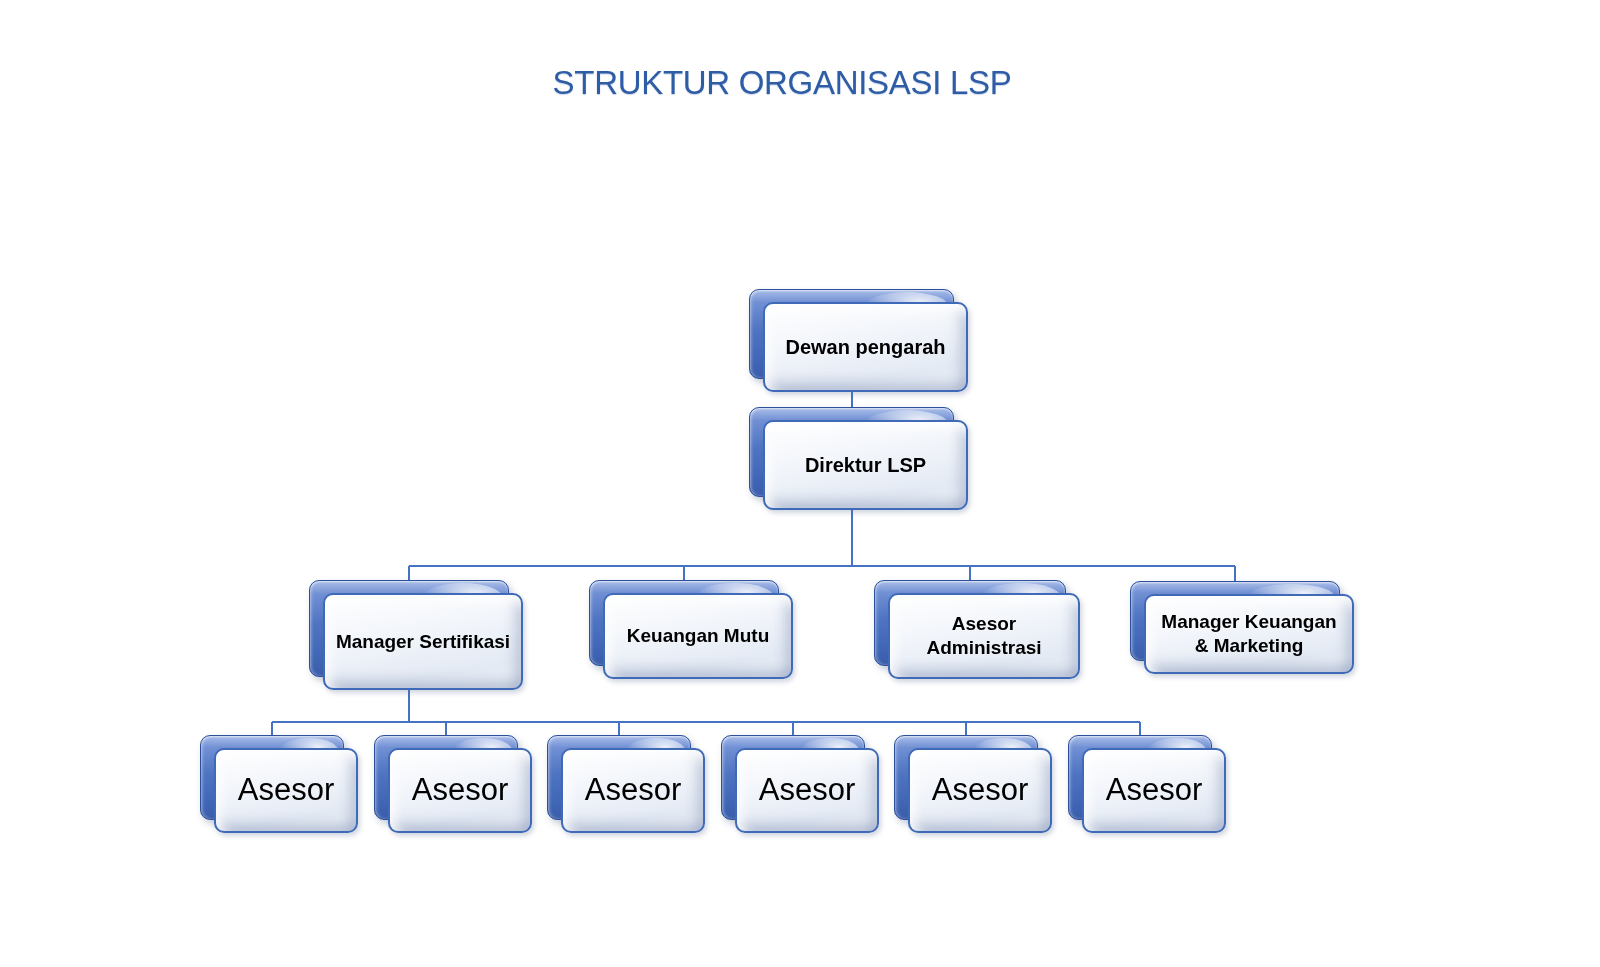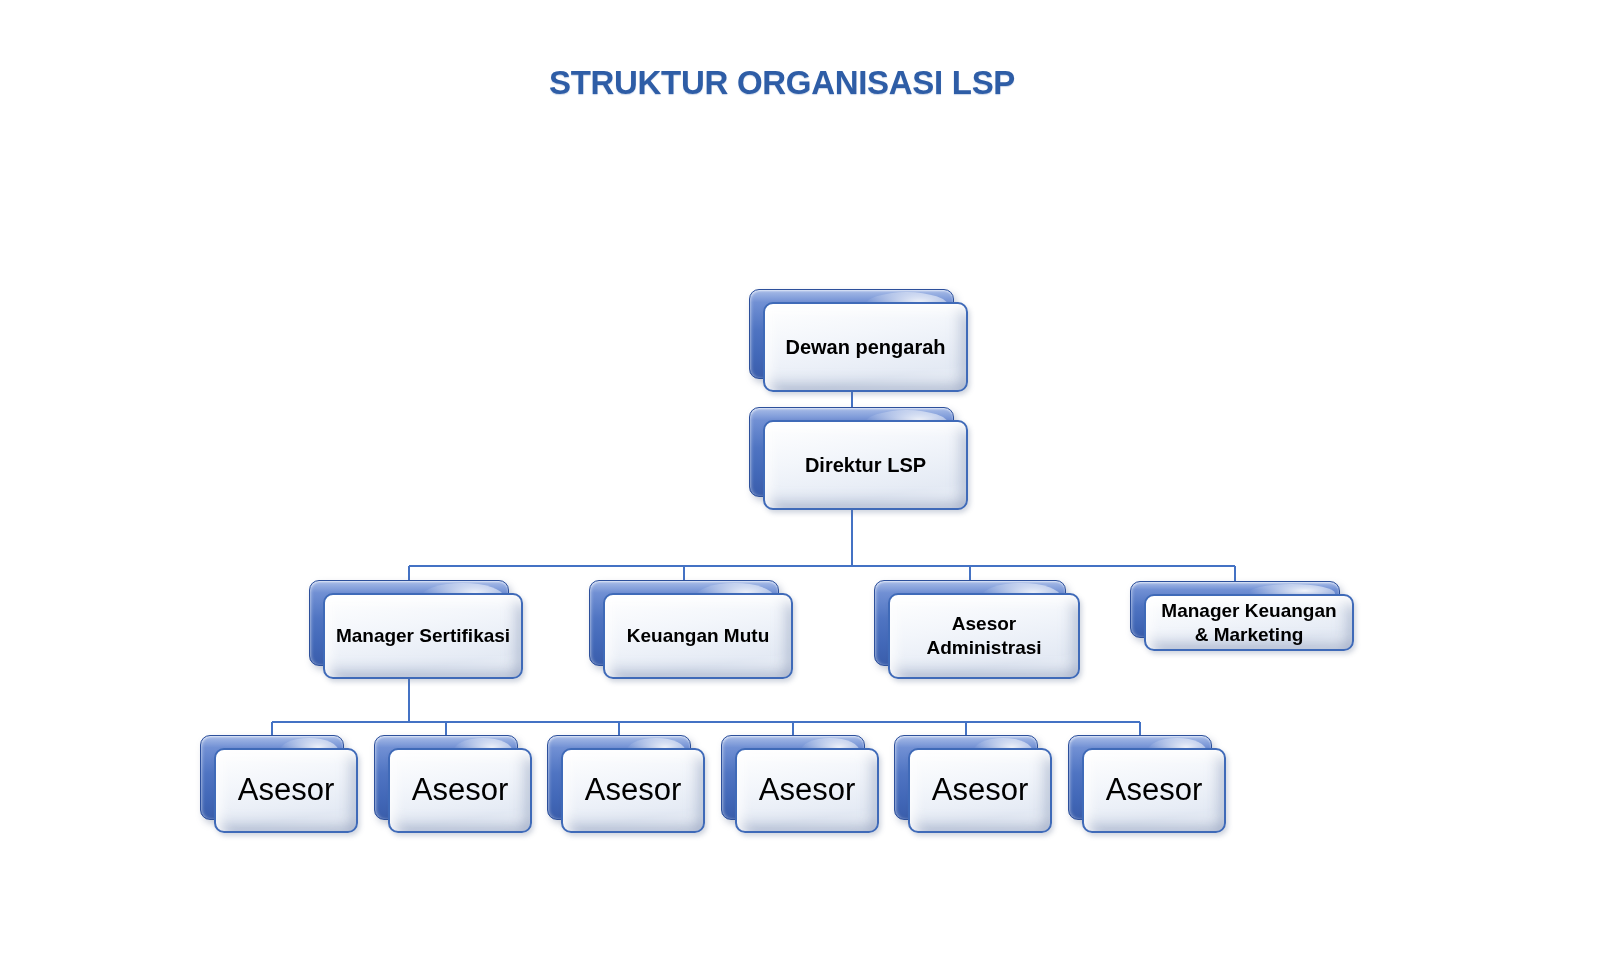--- a/index.html
+++ b/index.html
@@ -18,21 +18,21 @@
     position:relative;
     width:1600px;height:967px;
     background:var(--background);
     overflow:hidden;
   }
   .title{
     position:absolute;
     left:400px;top:64px;width:764px;
     text-align:center;
     font-size:33px;
-    font-weight:700;
+    font-weight:400;
     letter-spacing:-0.3px;
     color:var(--title-text);
     text-shadow:0 1px 1px rgba(46,93,166,.25);
     white-space:nowrap;
   }
   svg.connectors{
     position:absolute;left:0;top:0;z-index:1;
   }
   svg.connectors line{
     stroke:var(--connector);
@@ -111,42 +111,42 @@
     </div>
   </div>
 
   <div class="node lvl2" style="left:749px;top:407px;width:219px;height:103px">
     <div class="back"></div>
     <div class="front">
       <span class="lbl">Direktur LSP</span>
     </div>
   </div>
 
-  <div class="node lvl3" style="left:309px;top:580px;width:214px;height:99px">
+  <div class="node lvl3" style="left:309px;top:580px;width:214px;height:110px">
     <div class="back"></div>
     <div class="front">
       <span class="lbl">Manager Sertifikasi</span>
     </div>
   </div>
 
   <div class="node lvl3" style="left:589px;top:580px;width:204px;height:99px">
     <div class="back"></div>
     <div class="front">
       <span class="lbl">Keuangan Mutu</span>
     </div>
   </div>
 
   <div class="node lvl3" style="left:874px;top:580px;width:206px;height:99px">
     <div class="back"></div>
     <div class="front">
       <span class="lbl">Asesor Administrasi</span>
     </div>
   </div>
 
-  <div class="node lvl3" style="left:1130px;top:581px;width:224px;height:70px">
+  <div class="node lvl3" style="left:1130px;top:581px;width:224px;height:93px">
     <div class="back"></div>
     <div class="front">
       <span class="lbl">Manager Keuangan &amp; Marketing</span>
     </div>
   </div>
 
   <div class="node lvl4" style="left:200px;top:735px;width:158px;height:98px">
     <div class="back"></div>
     <div class="front">
       <span class="lbl">Asesor</span>

